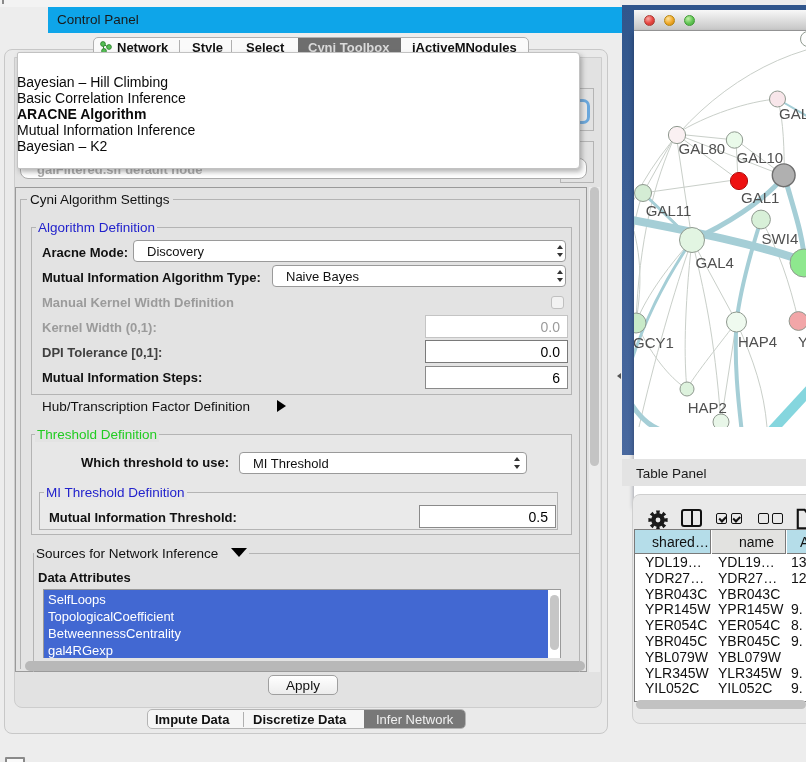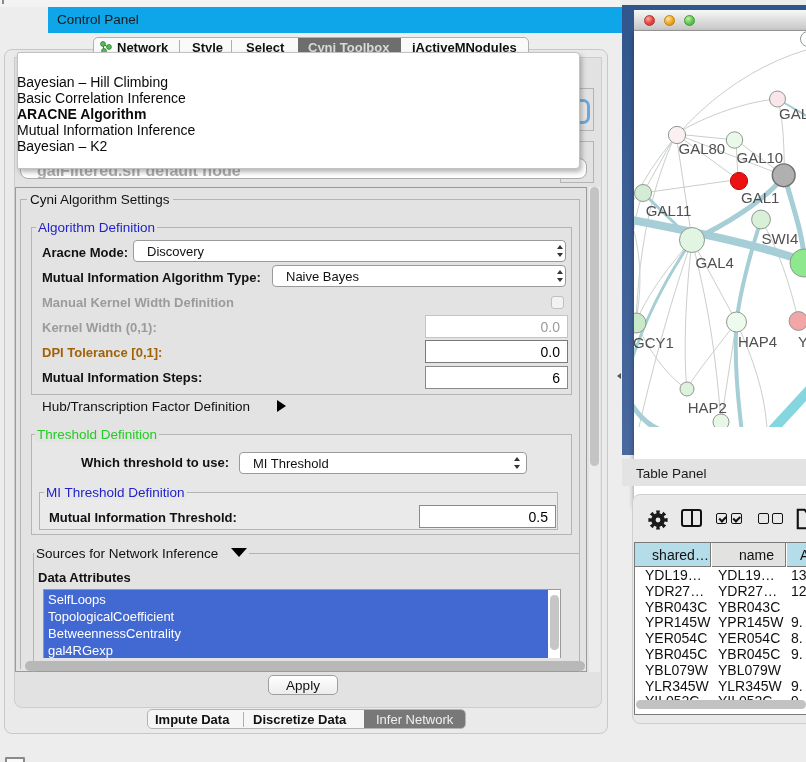--- a/index.html
+++ b/index.html
@@ -43,21 +43,21 @@
   <div class="abs" style="left:137px;top:2px;width:1px;height:15px;background:#b0b0b0;"></div>
   <div class="abs b" style="left:152px;top:2px;">Select</div>
   <div class="abs b" style="left:214px;top:2px;color:#dadada;">Cyni Toolbox</div>
   <div class="abs b" style="left:318px;top:2px;">jActiveMNodules</div>
 </div>
 
 <div class="abs" style="left:560px;top:88px;width:34px;height:43px;border:1px solid #b4b4b4;"></div>
 <div class="abs" style="left:560px;top:141px;width:34px;height:42px;border:1px solid #b4b4b4;"></div>
 
 <div class="abs" style="left:20px;top:158px;width:567px;height:21px;background:#fff;border:1px solid #ababab;border-radius:8px;">
-  <div class="abs b" style="left:16px;top:3px;font-size:16px;color:#aaa;filter:blur(0.6px);">galFiltered.sif default node</div>
+  <div class="abs b" style="left:16px;top:3px;font-size:13px;color:#aaa;filter:blur(0.6px);">galFiltered.sif default node</div>
 </div>
 
 <div class="abs" style="left:570px;top:99px;width:20px;height:25px;border:3px solid #6aa7dc;border-radius:7px;background:#e8e8e8;"></div>
 
 <div class="abs" id="popup" style="left:17px;top:52px;width:563px;height:117px;background:#fff;border:1px solid #c2c2c2;border-radius:2px 4px 4px 2px;box-shadow:2px 3px 5px rgba(90,90,90,0.45);font-size:14px;color:#0a0a0a;">
   <div class="abs" style="left:-1px;top:21px;">Bayesian – Hill Climbing</div>
   <div class="abs" style="left:-1px;top:37px;">Basic Correlation Inference</div>
   <div class="abs b" style="left:-1px;top:53px;">ARACNE Algorithm</div>
   <div class="abs" style="left:-1px;top:69px;">Mutual Information Inference</div>
   <div class="abs" style="left:-1px;top:85px;">Bayesian – K2</div>
@@ -79,21 +79,21 @@
   <span class="ctext">Discovery</span>
 </div>
 <div class="abs b" style="left:42px;top:270px;font-size:13px;color:#111;">Mutual Information Algorithm Type:</div>
 <div class="abs combo" style="left:272px;top:265px;width:294px;height:22px;">
   <span class="ctext">Naive Bayes</span>
 </div>
 <div class="abs b" style="left:42px;top:295px;font-size:13px;color:#9b9b9b;">Manual Kernel Width Definition</div>
 <div class="abs" style="left:551px;top:296px;width:13px;height:13px;background:#f2f2f2;border:1px solid #c0c0c0;border-radius:3px;"></div>
 <div class="abs b" style="left:42px;top:320px;font-size:13px;color:#9b9b9b;">Kernel Width (0,1):</div>
 <div class="abs field" style="left:425px;top:315px;width:143px;height:23px;border:1px solid #c4c4c4;color:#9b9b9b;">0.0</div>
-<div class="abs b" style="left:42px;top:345px;font-size:13px;color:#a16207;">DPI Tolerance [0,1]:</div>
+<div class="abs b" style="left:42px;top:345px;font-size:13px;color:#404040;">DPI Tolerance [0,1]:</div>
 <div class="abs field" style="left:425px;top:340px;width:143px;height:23px;border:1.5px solid #7a7a7a;color:#000;">0.0</div>
 <div class="abs b" style="left:42px;top:370px;font-size:13px;color:#111;">Mutual Information Steps:</div>
 <div class="abs field" style="left:425px;top:366px;width:143px;height:23px;border:1px solid #8a8a8a;color:#000;">6</div>
 
 <div class="abs b" style="left:42px;top:399px;font-size:13.5px;color:#111;font-weight:normal;">Hub/Transcription Factor Definition</div>
 <div class="abs" style="left:277px;top:400px;width:0;height:0;border-left:9px solid #000;border-top:6px solid transparent;border-bottom:6px solid transparent;"></div>
 
 <div class="abs" style="left:31px;top:434px;width:541px;height:101px;border:1px solid #b4b4b4;background:#e7e7e7;"></div>
 <div class="abs" style="left:35px;top:427px;background:#e3e3e3;padding:0 2px;font-size:13.5px;color:#22cc22;">Threshold Definition</div>
 <div class="abs b" style="left:81px;top:455px;font-size:13px;color:#111;">Which threshold to use:</div>
@@ -225,21 +225,21 @@
 <div class="abs" style="left:681px;top:509px;width:21px;height:18px;border:2.5px solid #111;border-radius:3px;"></div>
 <div class="abs" style="left:690.5px;top:511px;width:2.5px;height:14px;background:#111;"></div>
 <div class="abs cbx ck" style="left:716px;top:513px;"></div>
 <div class="abs cbx ck" style="left:730.5px;top:513px;"></div>
 <div class="abs cbx" style="left:757.5px;top:513px;"></div>
 <div class="abs cbx" style="left:772px;top:513px;"></div>
 <svg class="abs" style="left:795px;top:508px;" width="14" height="22" viewBox="0 0 14 26">
   <path d="M 2,2 L 10,2 L 14,7 L 14,24 L 2,24 Z" fill="#e9e9e9" stroke="#111" stroke-width="2.5"></path>
 </svg>
 
-<div class="abs" id="tbl" style="left:634px;top:542px;width:172px;height:173px;background:#fff;border:1px solid #7a7a7a;border-right:none;font-size:14px;color:#111;overflow:hidden;">
+<div class="abs" id="tbl" style="left:634px;top:529px;width:172px;height:173px;background:#fff;border:1px solid #7a7a7a;border-right:none;font-size:14px;color:#111;overflow:hidden;">
   <div class="abs" style="left:0;top:0;width:76px;height:24px;background:#b5dde9;border-right:1px solid #7a7a7a;border-bottom:1px solid #7a7a7a;text-align:center;padding-top:4px;padding-left:16px;">shared…</div>
   <div class="abs" style="left:77px;top:0;width:74px;height:24px;background:#e2e2e0;border-right:1px solid #7a7a7a;border-bottom:1px solid #7a7a7a;text-align:center;padding-top:4px;padding-left:16px;">name</div>
   <div class="abs" style="left:152px;top:0;width:20px;height:24px;background:#b5dde9;border-bottom:1px solid #7a7a7a;padding-top:4px;padding-left:13px;">A</div>
   <div class="abs rows" style="left:10px;top:25px;">YDL19…<br>YDR27…<br>YBR043C<br>YPR145W<br>YER054C<br>YBR045C<br>YBL079W<br>YLR345W<br>YIL052C</div>
   <div class="abs rows" style="left:83px;top:25px;">YDL19…<br>YDR27…<br>YBR043C<br>YPR145W<br>YER054C<br>YBR045C<br>YBL079W<br>YLR345W<br>YIL052C</div>
   <div class="abs rows" style="left:156px;top:25px;">13<br>12<br><br>9.<br>8.<br>9.<br><br>9.<br>9.</div>
 </div>
 <div class="abs" style="left:636px;top:700px;width:170px;height:9px;background:#c2c2c2;border-radius:5px;"></div>
 
 <style>

